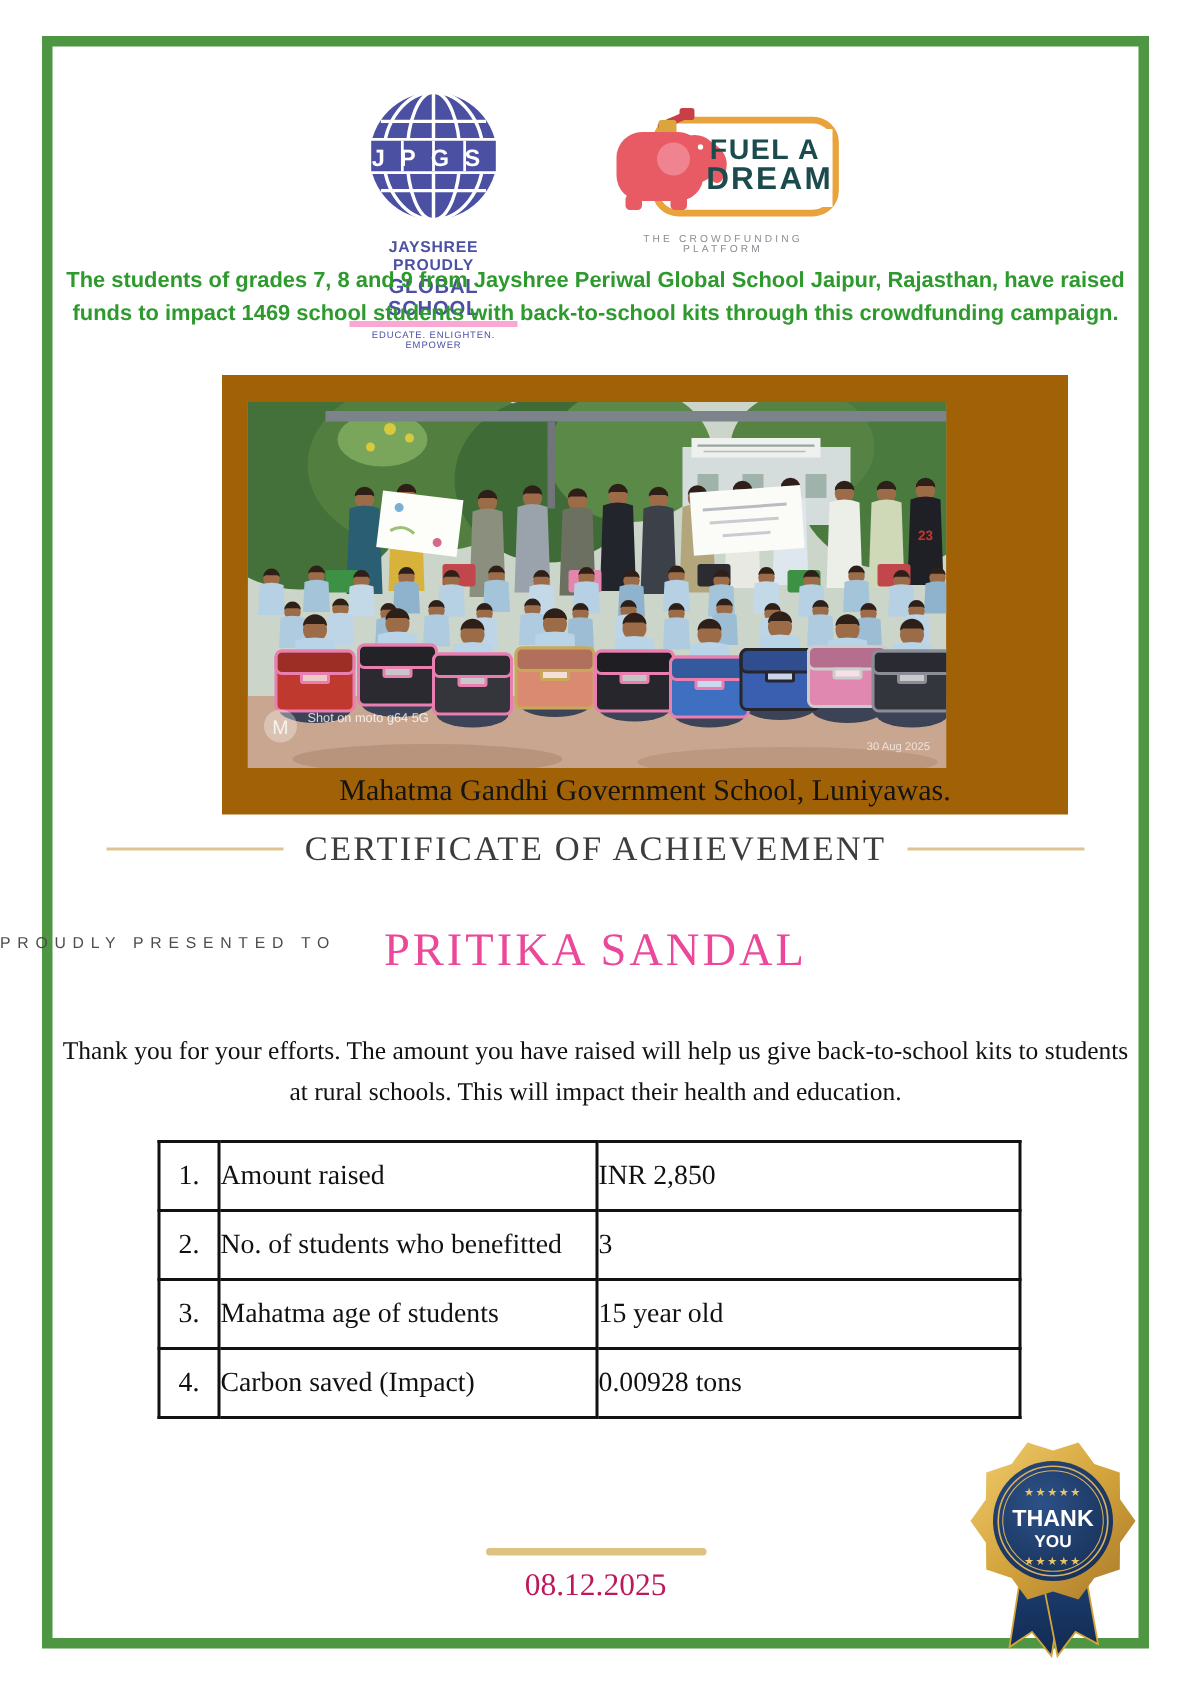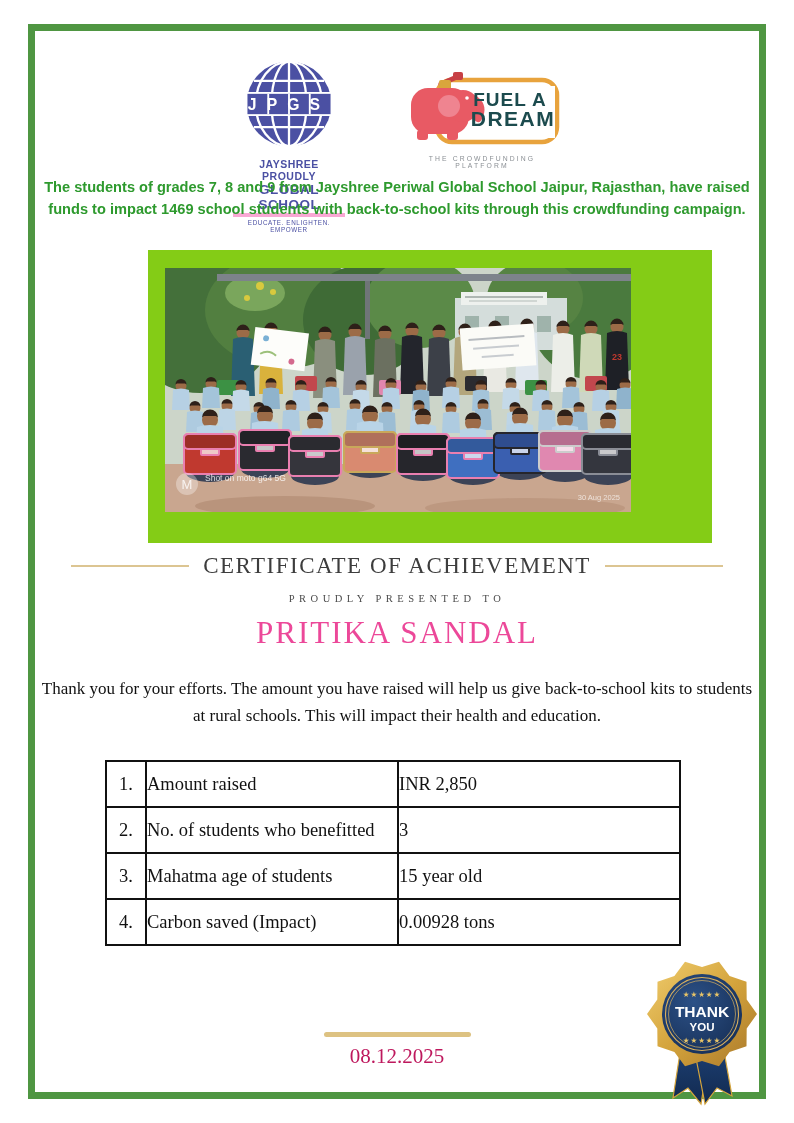--- a/index.html
+++ b/index.html
@@ -24,37 +24,37 @@
   .fad-logo{width:158px;position:relative;padding-top:10px;font-family:"Liberation Sans",sans-serif;}
   .fad-tag{color:#8a8f94;font-size:6.8px;letter-spacing:2.1px;margin-top:3px;text-align:center;}
 
   
   .headline{position:absolute;top:176px;left:32px;right:32px;text-align:center;
             color:#2e9a2e;font-family:"Liberation Sans",sans-serif;font-weight:700;
             font-size:14.6px;line-height:1.52;}
   .headline-inner{max-width:730px;margin:0 auto;}
 
   
-  .photo-card{position:absolute;top:250px;left:148px;width:564px;height:293px;background:#84cc16;}
+  .photo-card{position:absolute;top:250px;left:148px;width:564px;height:293px;background:#a16207;}
   .photo-frame{position:absolute;top:18px;left:17px;width:466px;height:244px;overflow:hidden;}
   .photo-caption{position:absolute;left:0;right:0;top:266px;text-align:center;
             font-size:20px;color:#141414;}
 
   
   .cert-title-row{position:absolute;top:553px;left:0;right:0;display:flex;align-items:center;
             justify-content:center;gap:14px;text-align:center;}
   .gold-rule{height:2px;width:118px;background:#dcc592;}
   .cert-title{font-size:23px;letter-spacing:1.5px;color:#3d3d3d;white-space:nowrap;}
-  .presented{position:absolute;top:593px;left:0;right:0;text-align:center;
-            font-family:Liberation Serif, serif;font-size:10.5px;letter-spacing:4.5px;color:#4c4c4c;}
+  .presented{position:absolute;top:623px;left:0;right:0;text-align:left;
+            font-family:Liberation Sans, sans-serif;font-size:10.5px;letter-spacing:4.5px;color:#4c4c4c;}
   .recipient{position:absolute;top:615px;left:0;right:0;text-align:center;
             font-size:31px;letter-spacing:2px;color:#ec4899;}
   .message{position:absolute;top:675px;left:30px;right:30px;text-align:center;
             font-size:17px;line-height:1.6;color:#111;}
-  .message-inner{max-width:726px;margin:0 auto;}
+  .message-inner{max-width:726px;margin:12px auto;}
 
   
   .stats-table{position:absolute;top:760px;left:105px;width:576px;
             border:2px solid #111;border-collapse:collapse;}
   .stats-table td{border:2px solid #111;height:44px;font-size:18.5px;color:#111;padding:0;}
   .td-num{width:40px;text-align:center;vertical-align:middle;padding-top:6px;box-sizing:border-box;}
   .td-label{width:250px;padding-left:8px;vertical-align:middle;}
   .td-value{padding-left:12px;vertical-align:middle;}
 
   
@@ -260,20 +260,21 @@
         <use href="#b" transform="translate(355,185)" fill="#3a5fb0" stroke="#26262c" stroke-width="2"></use>
         <use href="#b" transform="translate(400,183)" fill="#e088b0" stroke="#cccccc" stroke-width="2"></use>
         <use href="#b" transform="translate(443,186)" fill="#34363e" stroke="#8a8d96" stroke-width="2"></use>
 
         <circle cx="22" cy="216" r="11" fill="#ffffff55"></circle>
         <text x="22" y="221" text-anchor="middle" font-family="Liberation Sans, sans-serif" font-size="13" fill="#ffffffcc">M</text>
         <text x="40" y="213" font-family="Liberation Sans, sans-serif" font-size="8.5" fill="#ffffffcc">Shot on moto g64 5G</text>
         <text x="455" y="232" text-anchor="end" font-family="Liberation Sans, sans-serif" font-size="7.5" fill="#ffffffaa">30 Aug 2025</text>
       </svg>
     </div>
+    <div class="photo-caption">Mahatma Gandhi Government School, Luniyawas.</div>
   </div>
 
   <div class="cert-title-row">
     <div class="gold-rule"></div>
     <div class="cert-title">CERTIFICATE OF ACHIEVEMENT</div>
     <div class="gold-rule"></div>
   </div>
   <div class="presented">PROUDLY PRESENTED TO</div>
   <div class="recipient">PRITIKA SANDAL</div>
   <div class="message">

